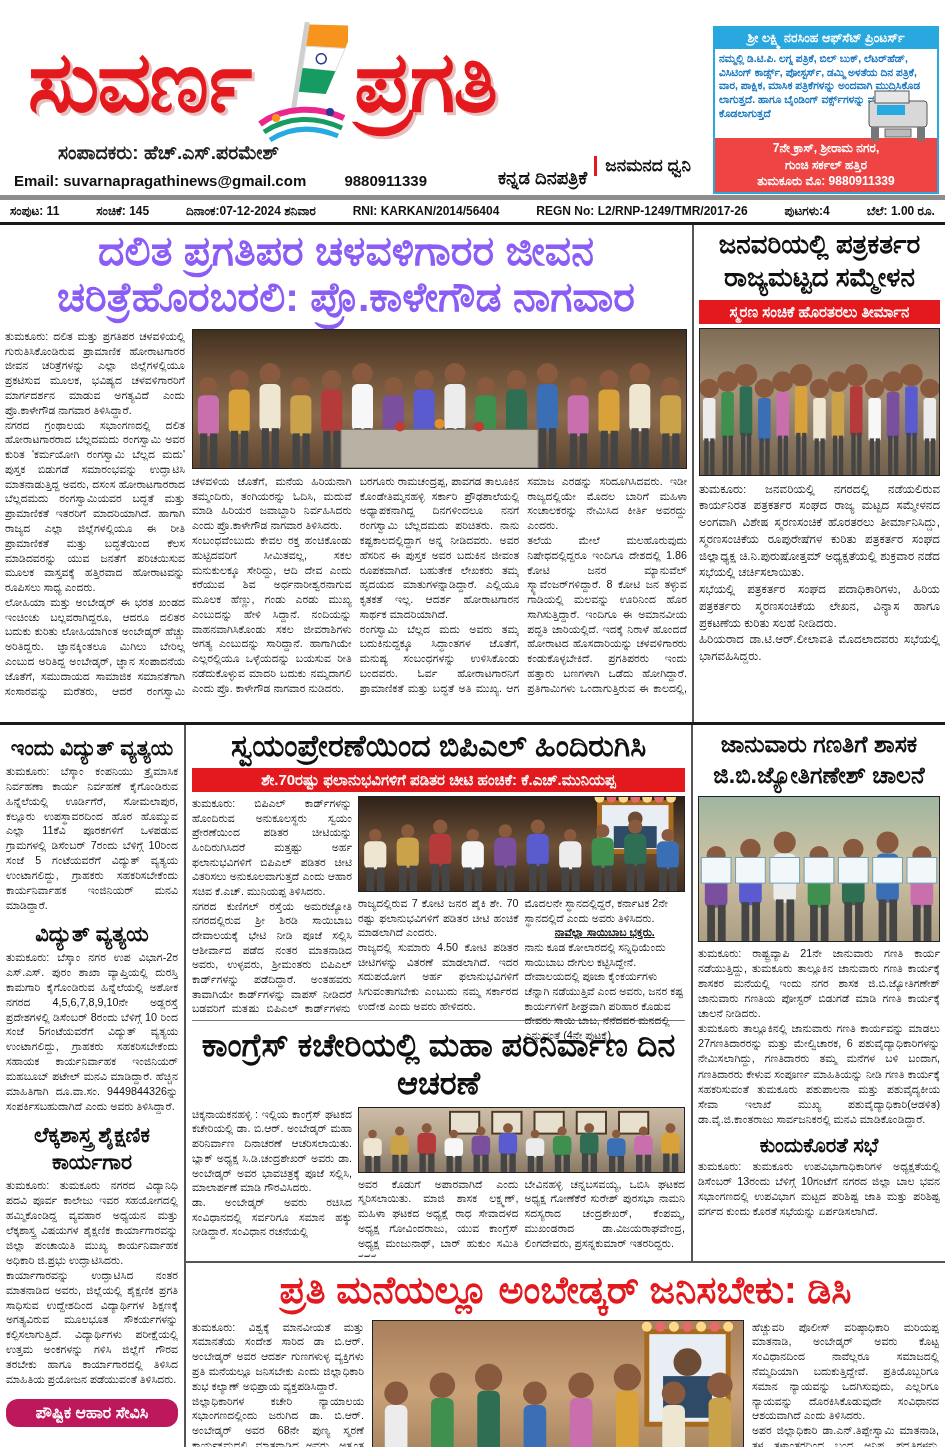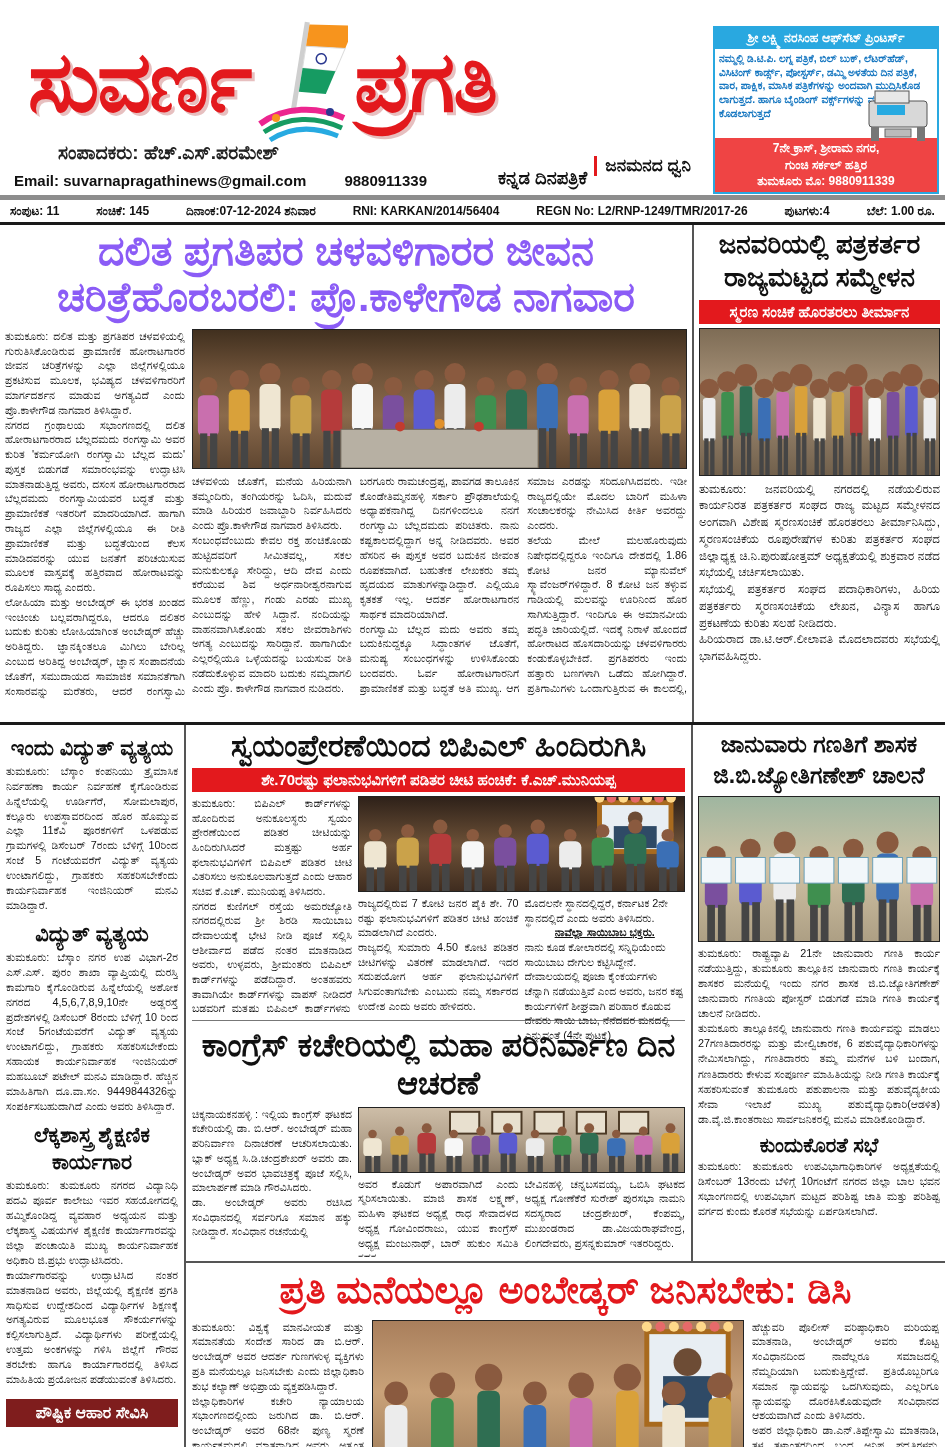--- a/index.html
+++ b/index.html
@@ -58,22 +58,22 @@
   .jm-headline { font-size: 26px; font-weight: 900; text-align:center; line-height:1.28; }
   .jm-redbar { font-size: 15px; padding: 3px 2px; margin: 5px 0 4px; }
   .ph-jm { height: 148px; }
   .jm-body { font-size: 11.8px; line-height: 1.42; height: 238px; margin-top: 5px; }
 
   
   .bottom-region { display:flex; }
   .left-rail { width: 186px; border-right: 2px solid #555; padding: 2px 6px 6px; }
   .lr-head { font-size: 21px; font-weight: 900; text-align:center; line-height:1.3; margin: 7px 0 3px; }
   .lr-body { font-size: 10.8px; line-height: 1.38; }
-  .pink-bar { background:#7f1d1d; color:#fff; font-weight:900; font-size:16px; text-align:center;
-              padding: 5px 2px; margin-top: 12px; }
+  .pink-bar { background:#be185d; color:#fff; font-weight:900; font-size:16px; text-align:center;
+              padding: 5px 2px; margin-top: 12px; border-radius: 12px; }
 
   .bottom-main { flex:1; display:flex; flex-direction:column; }
   .mid-row { display:flex; }
   .center-col { width: 507px; border-right: 2px solid #555; padding: 2px 6px; }
   .bpl-headline { font-size: 30px; font-weight:900; text-align:center; line-height:1.15; margin-top:2px; }
   .bpl-redbar { font-size: 15px; padding: 3px 2px; margin: 5px 0 4px; }
   .bpl-layout { display:flex; gap:6px; }
   .bpl-col1 { width: 160px; font-size:10.8px; line-height:1.36; height: 216px; }
   .bpl-right { flex:1; }
   .ph-bpl { height: 96px; }

